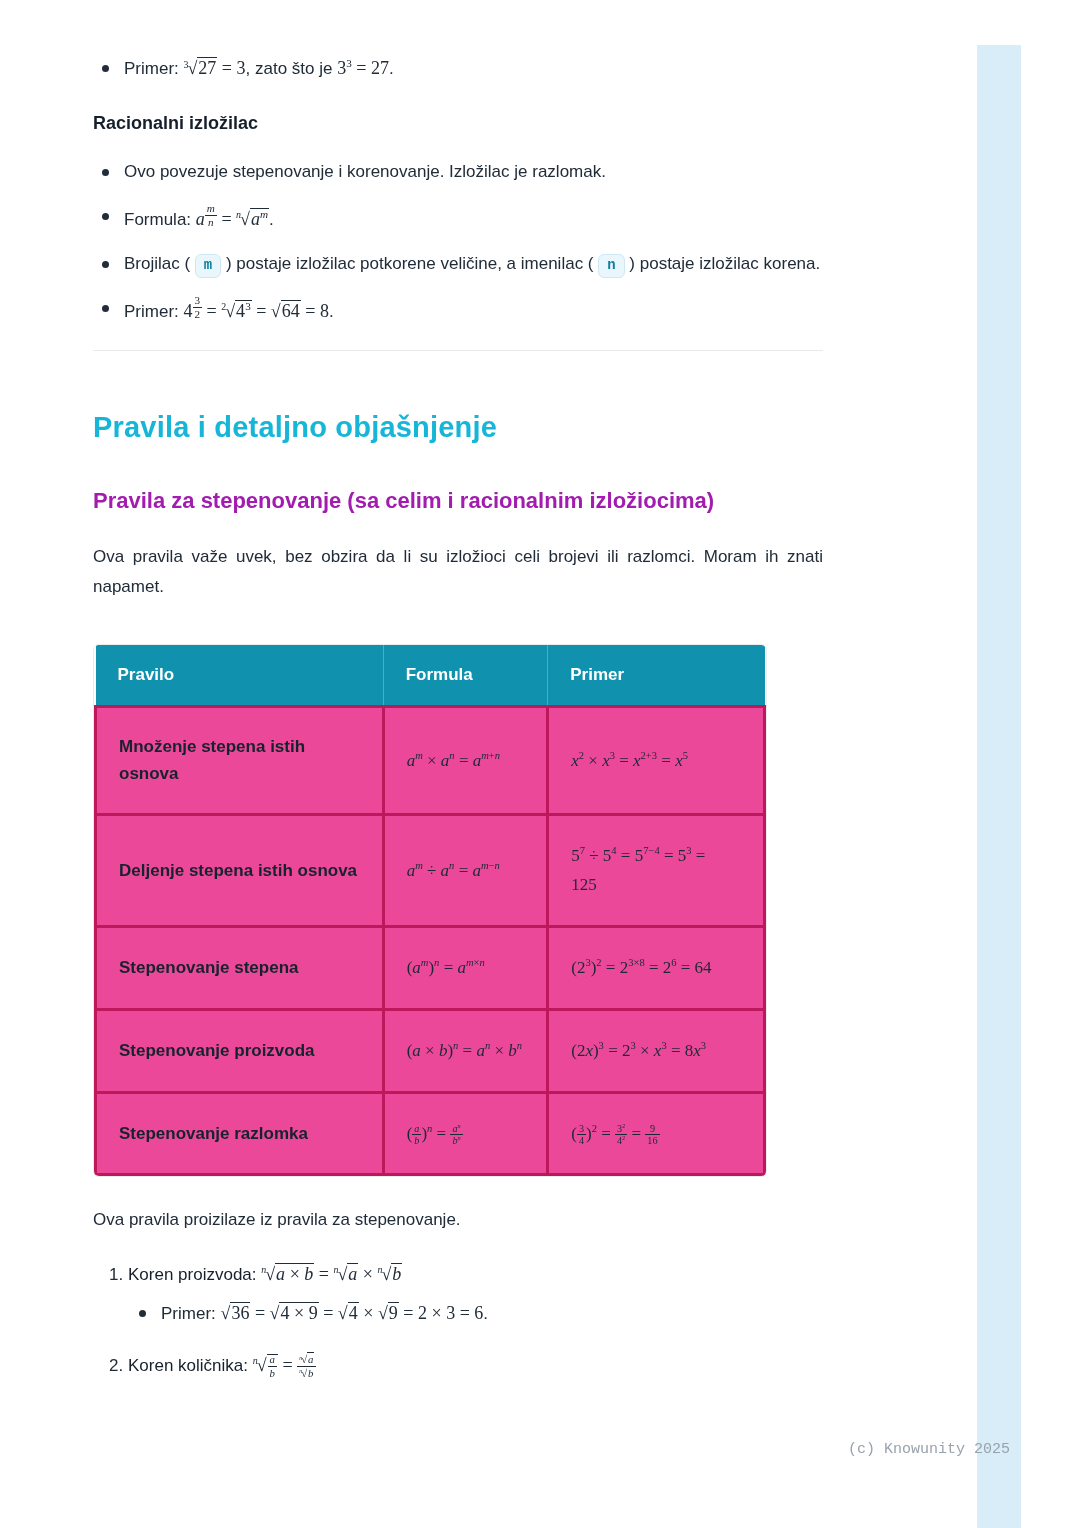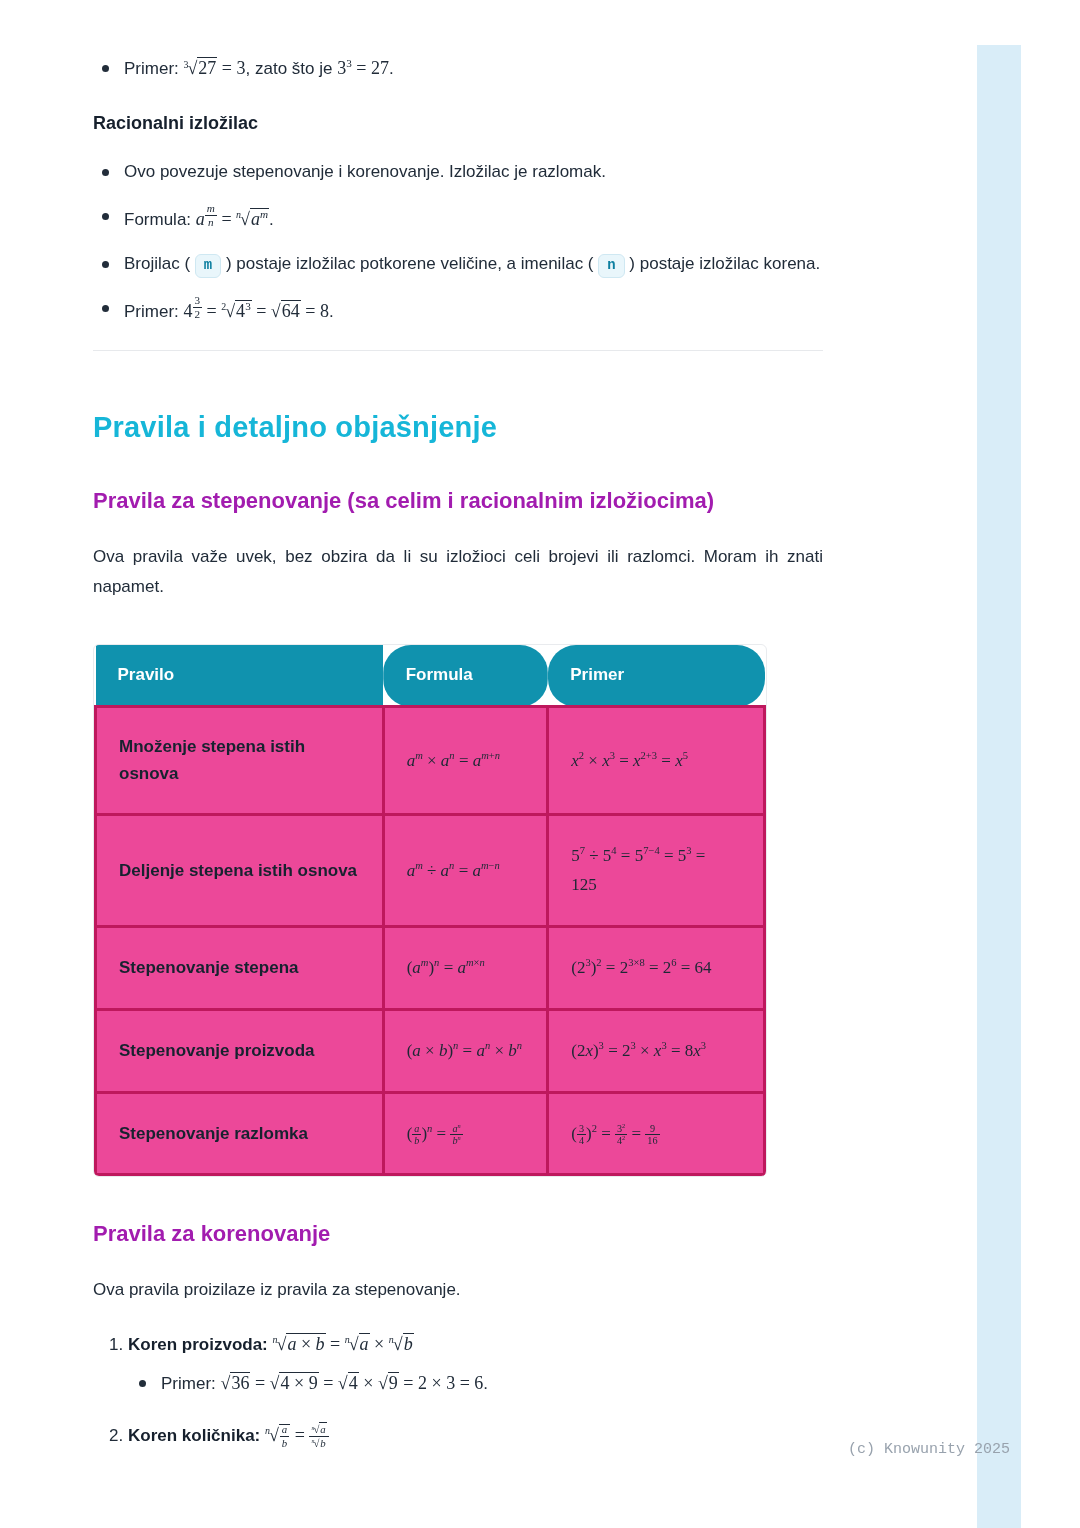--- a/index.html
+++ b/index.html
@@ -62,32 +62,32 @@
   
   .table-wrap { width:674px; margin-top:42px; border-radius:6px; overflow:hidden; border:1px solid #e9ebee; }
   table.rules-table { width:100%; border-collapse:collapse; table-layout:fixed; }
   table.rules-table col.c1 { width:43%; }
   table.rules-table col.c2 { width:24.6%; }
   table.rules-table col.c3 { width:32.4%; }
   thead th {
     background:#1092ae; color:#ffffff; text-align:left;
     font-size:17px; font-weight:700; padding:20px 20px 20px 22px;
   }
-  thead th:not(:first-child) { border-left:1px solid rgba(255,255,255,0.25);border-radius:28px; }
+  thead th:not(:first-child) { border-left:1px solid rgba(255,255,255,0.25); }
   tbody td {
     border:3px solid #be185d; padding:25px 18px 25px 22px;
     vertical-align:middle; background:#ec4899;
   }
   td.rule-name { font-weight:700; font-size:17px; color:#17222f; line-height:1.6; }
   td.mathcell { font-size:17px; line-height:1.75; color:#1d2835; }
 
   
   ol.rules { list-style:decimal; margin-top:24px; padding-left:35px; font-size:17px; }
   ol.rules > li { margin-bottom:22px; line-height:1.65; }
-  ol.rules > li strong { font-weight:700; color:#16202d; }
+  ol.rules > li strong { font-weight:400; color:#16202d; }
   ol.rules ul.bullets { margin-top:10px; padding-left:2px; }
   ol.rules ul.bullets > li { margin-bottom:8px; }
 
   .footer-note {
     position:absolute; top:1441px; right:70px;
     color:#98a2ad; font-size:15px;font-family:Liberation Mono, monospace;
   }
 </style>
 </head>
 <body>
@@ -175,21 +175,20 @@
                 <span>4<sup>2</sup></span>
               </span> = <span class="frac">
                 <span>9</span>
                 <span>16</span>
               </span></td>
         </tr>
       </tbody>
     </table>
   </div>
 
-  <h3 class="section-title">Pravila za korenovanje</h3>
 
   <p class="intro">Ova pravila proizilaze iz pravila za stepenovanje.</p>
 
   <ol class="rules">
     <li>
       <strong>Koren proizvoda:</strong>
       <span><span class="m"><sup class="ridx"><i>n</i></sup>√<span class="ov"><i>a</i> × <i>b</i></span> = <sup class="ridx"><i>n</i></sup>√<span class="ov"><i>a</i></span> × <sup class="ridx"><i>n</i></sup>√<span class="ov"><i>b</i></span></span></span>
       <ul class="bullets">
         <li><span>Primer: <span class="m">√<span class="ov">36</span> = √<span class="ov">4 × 9</span> = √<span class="ov">4</span> × √<span class="ov">9</span> = 2 × 3 = 6</span>.</span></li>
       </ul>

